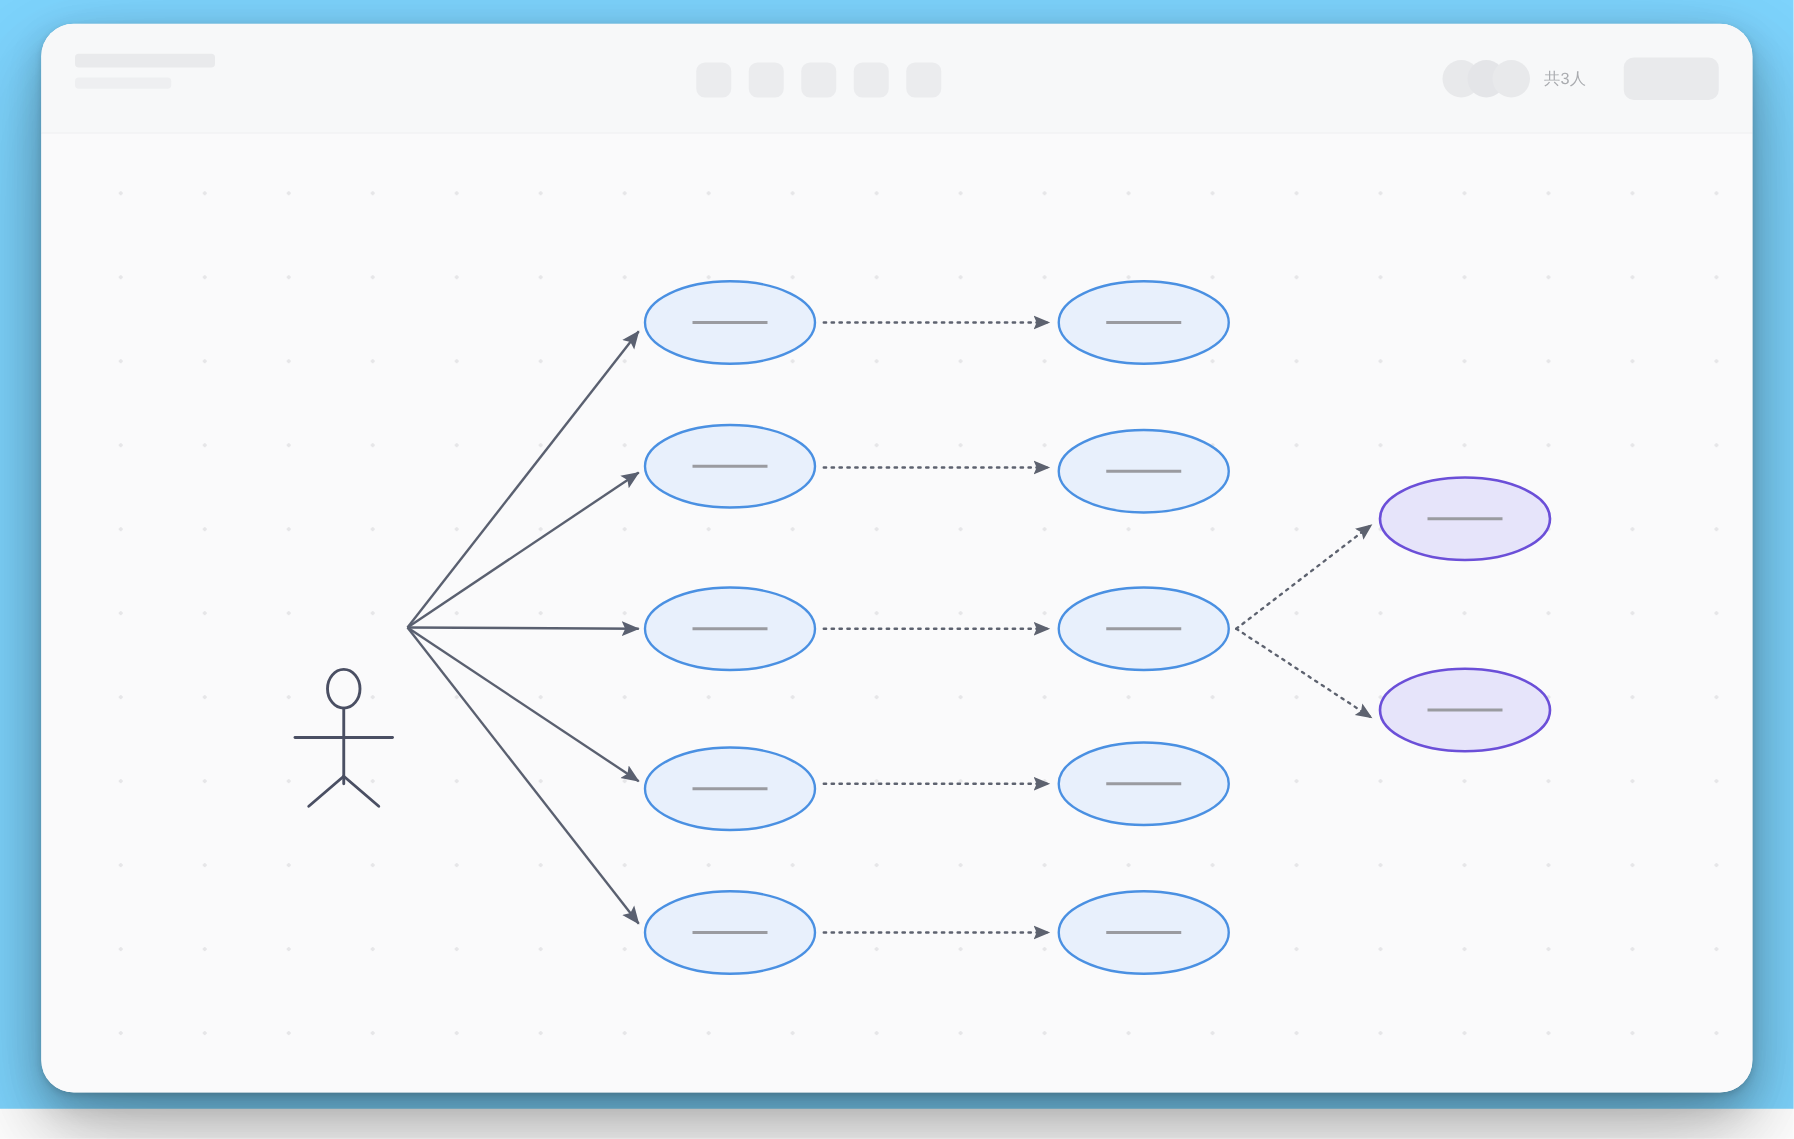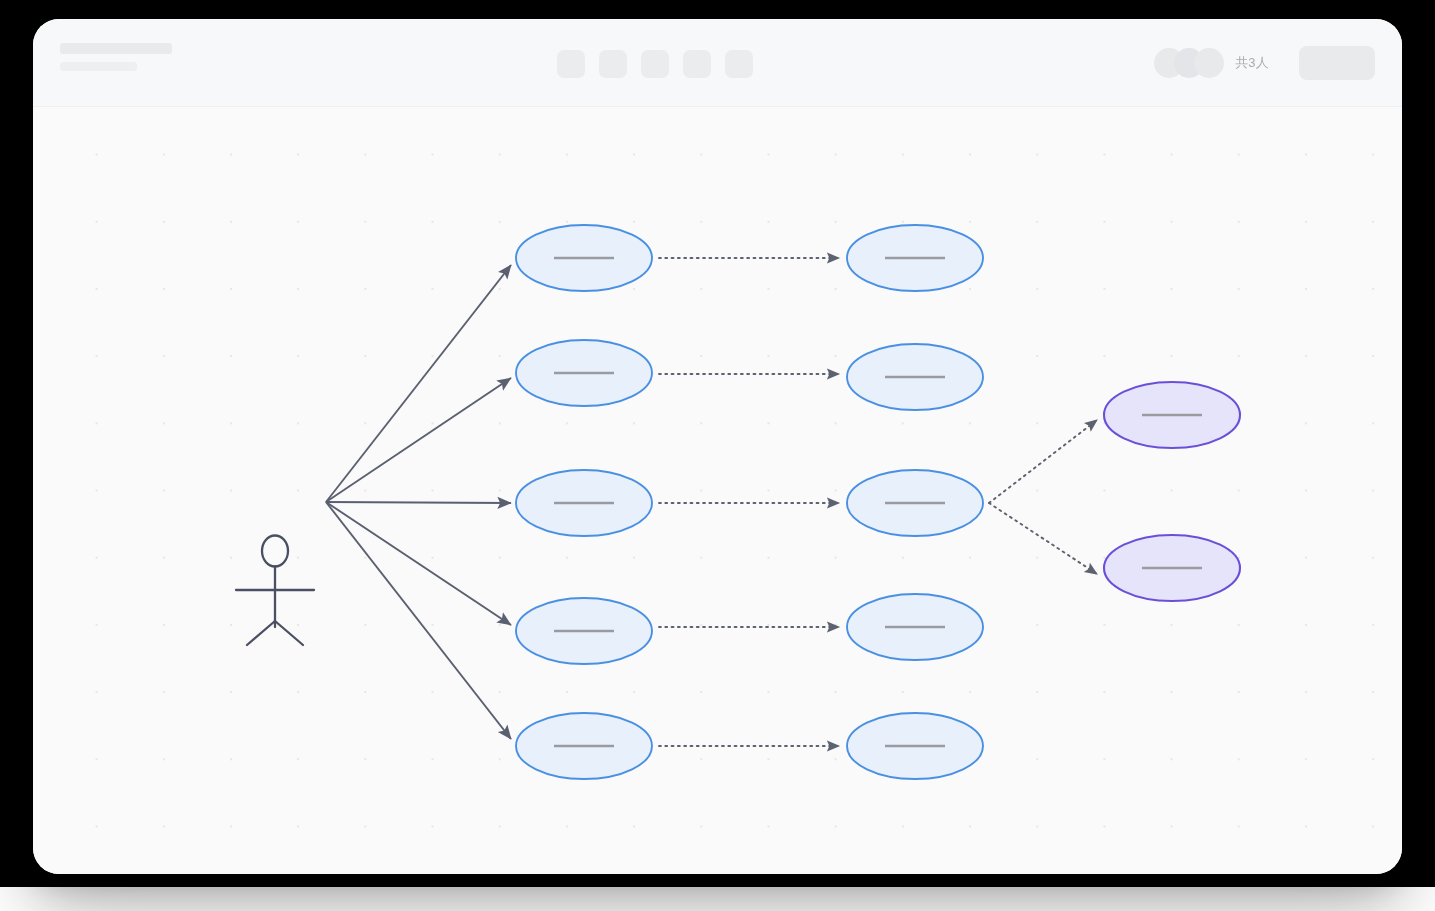--- a/index.html
+++ b/index.html
@@ -9,21 +9,21 @@
     height: 911px;
     overflow: hidden;
     background: #ffffff;
     font-family: "Liberation Sans", sans-serif;
   }
 
   #stage {
     position: relative;
     width: 1435px;
     height: 887px;
-    background: #000000;
+    background: #7dd3fc;
   }
 
   
   .app-window {
     position: absolute;
     left: 33px;
     top: 19px;
     width: 1369px;
     height: 855px;
     border-radius: 26px;

